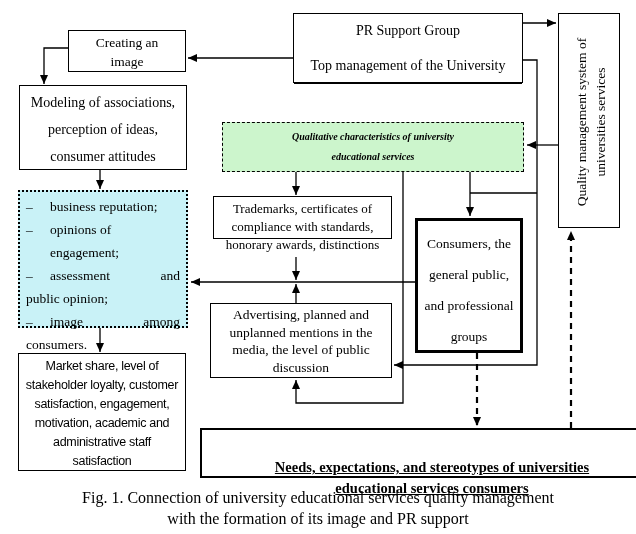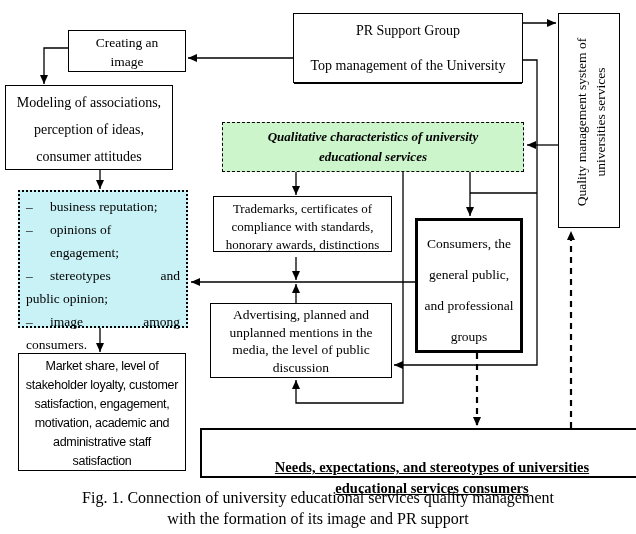--- a/index.html
+++ b/index.html
@@ -15,30 +15,30 @@
   .creating{left:68px;top:30px;width:118px;height:42px;font-size:13.5px;line-height:19px;padding-top:2px;}
   .topmgmt{left:293px;top:13px;width:230px;height:70px;padding:0;white-space:normal;}
   .toprow{height:35px;line-height:34px;font-size:14px;box-sizing:border-box;}
   .toprow.first{border-bottom:1px solid #000;}
   .quality{left:558px;top:13px;width:62px;height:215px;white-space:normal;}
   .quality .rot{
     position:absolute;width:215px;height:62px;left:-76.5px;top:76.5px;
     transform:rotate(-90deg);font-size:13.5px;line-height:19px;
     display:flex;align-items:center;justify-content:center;white-space:pre-line;
   }
-  .modeling{left:5px;top:85px;width:168px;height:85px;font-size:14px;line-height:27px;padding-top:3px;}
+  .modeling{left:19px;top:85px;width:168px;height:85px;font-size:14px;line-height:27px;padding-top:3px;}
   .green{left:222px;top:122px;width:302px;height:50px;border:1.5px dashed #000;
-    font-weight:bold;font-style:italic;font-size:13px;line-height:20px;padding-top:4px;}
+    font-weight:bold;font-style:italic;font-size:10px;line-height:20px;padding-top:4px;}
   .cyan{left:18px;top:190px;width:170px;height:138px;border:2px dotted #000;
     text-align:left;white-space:normal;font-size:13.5px;line-height:23px;padding:3px 6px;}
   .cl{display:flex;}
   .cl .dash{width:24px;flex:0 0 24px;}
   .cl .stretch{flex:1;display:flex;justify-content:space-between;}
   .cl.plain{padding-left:0;text-align:center;}
-  .trademarks{left:213px;top:196px;width:179px;height:56px;font-size:13px;line-height:18px;padding-top:3px;}
+  .trademarks{left:213px;top:196px;width:179px;height:43px;font-size:13px;line-height:18px;padding-top:3px;}
   .consumers{left:415px;top:218px;width:108px;height:135px;border:3px solid #000;
     font-size:13.5px;line-height:31px;padding-top:7px;}
   .advertising{left:210px;top:303px;width:182px;height:75px;font-size:13.5px;line-height:17.5px;padding-top:2px;}
   .market{left:18px;top:353px;width:168px;height:118px;font-family:"Liberation Sans",sans-serif;
     font-size:12.5px;line-height:19px;letter-spacing:-0.3px;padding-top:3px;}
   .needs{left:200px;top:428px;width:464px;height:50px;border:2px solid #000;
     font-weight:bold;font-size:14.5px;line-height:21px;padding-top:6px;}
   .needs span{text-decoration:underline;}
   .caption{position:absolute;left:0;top:487px;width:636px;text-align:center;
     font-size:16px;line-height:21px;white-space:pre-line;}
@@ -76,21 +76,21 @@
       <span class="dash">–</span>
       <span>business reputation;</span>
     </div>
     <div class="cl">
       <span class="dash">–</span>
       <span>opinions of engagement;</span>
     </div>
     <div class="cl">
       <span class="dash">–</span>
       <span class="stretch">
-        <span>stereotypes</span>
+        <span>assessment</span>
         <span>and</span>
       </span>
     </div>
     <div class="cl plain">
       <span>public opinion;</span>
     </div>
     <div class="cl">
       <span class="dash">–</span>
       <span class="stretch">
         <span>image</span>

